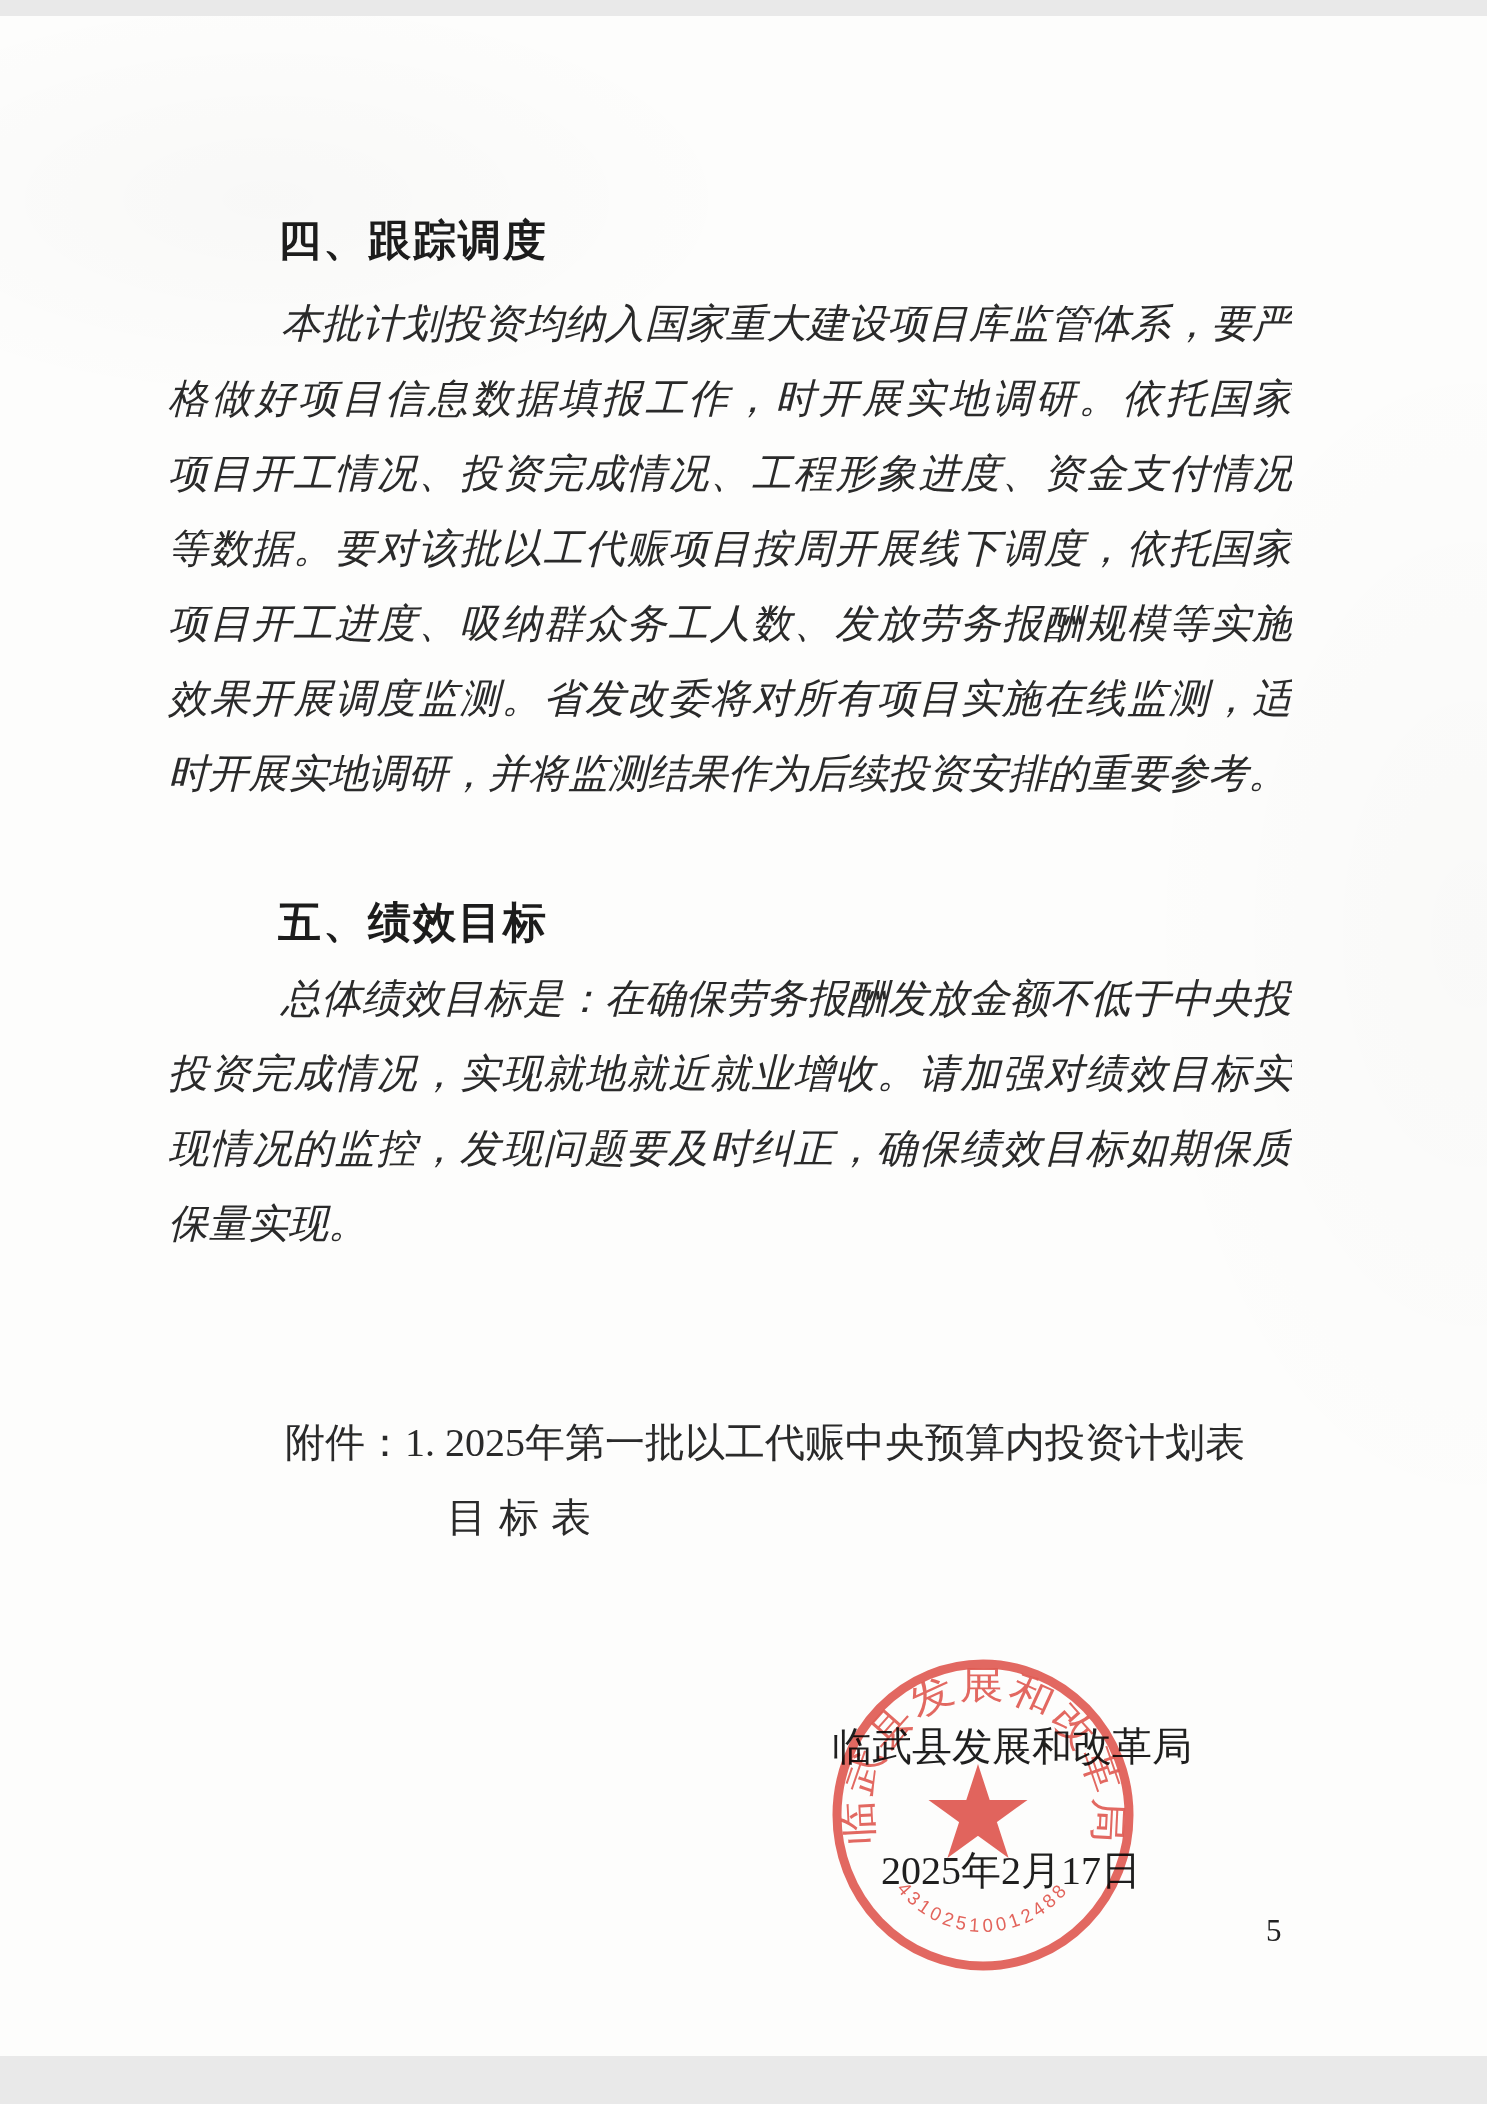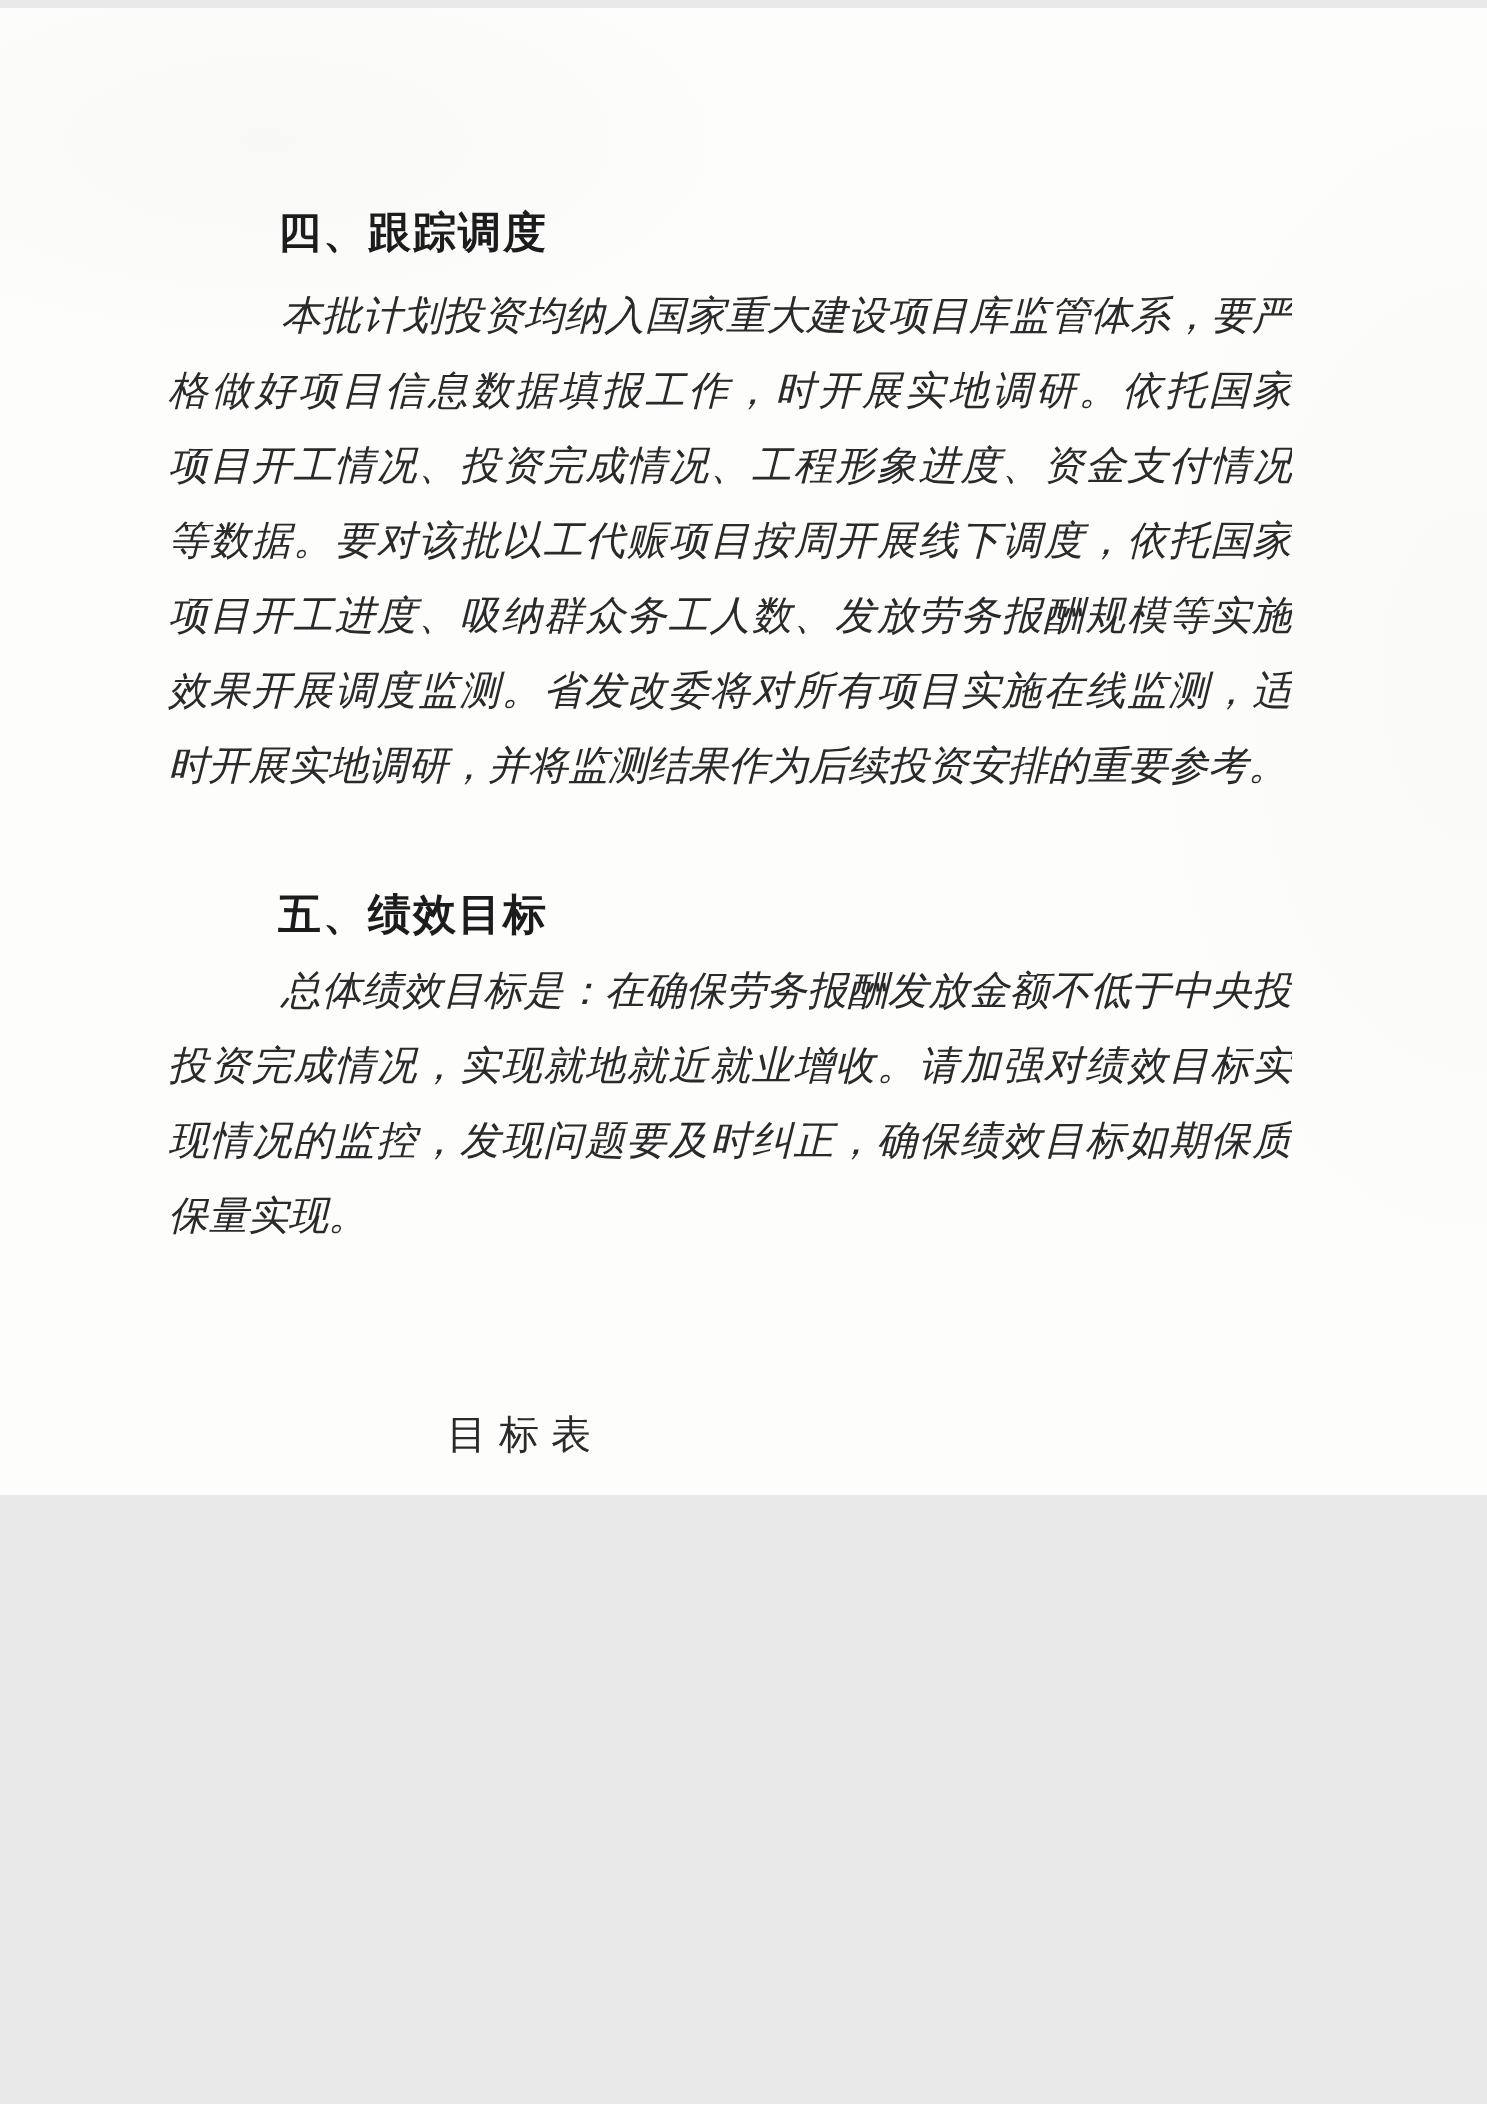--- a/index.html
+++ b/index.html
@@ -1,19 +1,19 @@
 <!DOCTYPE html>
 <html><head>
 <meta charset="utf-8">
 <style>
   html,body{margin:0;padding:0;background:#e9e9e9;}
   .page{
     position:relative;
-    width:1487px;height:1487px;
-    margin:8px auto;
+    width:1487px;height:2040px;
+    margin:16px auto;
     background:
       radial-gradient(ellipse 700px 300px at 18% 9%, rgba(0,0,0,0.018), rgba(0,0,0,0) 70%),
       radial-gradient(ellipse 500px 900px at 99% 45%, rgba(0,0,0,0.015), rgba(0,0,0,0) 70%),
       #fdfdfc;
     overflow:hidden;
     font-family:"Liberation Serif","DejaVu Serif",serif;
     color:#262626;
   }
   .abs{position:absolute;}
   .heading{
@@ -77,20 +77,23 @@
   <div class="abs heading" style="top:885px;">五、绩效目标</div>
 
   <div class="abs para" style="top:945px;">
     <div class="ln ln-first">总体绩效目标是：在确保劳务报酬发放金额不低于中央投</div>
     <div class="ln">投资完成情况，实现就地就近就业增收。请加强对绩效目标实</div>
     <div class="ln">现情况的监控，发现问题要及时纠正，确保绩效目标如期保质</div>
     <div class="ln ln-last">保量实现。</div>
   </div>
 
   <div class="abs attach" style="top:1389px;">
+    <div class="row1">
+      <span>附件：</span><span>1. 2025年第一批以工代赈中央预算内投资计划表</span>
+    </div>
     <div class="row3">目标表</div>
   </div>
 
   <div class="abs sig" style="top:1711px;left:832px;">临武县发展和改革局</div>
   <div class="abs sig" style="top:1835px;left:881px;">2025年2月17日</div>
 
   <svg class="abs seal" viewBox="0 0 314 326" aria-hidden="true">
     <defs>
       <path id="arcTop" d="M 51.8 201 A 112 117 0 1 1 262.2 201" fill="none"></path>
       <path id="arcBottom" d="M 65.3 228.1 A 112 117 0 0 0 248.7 228.1" fill="none"></path>

